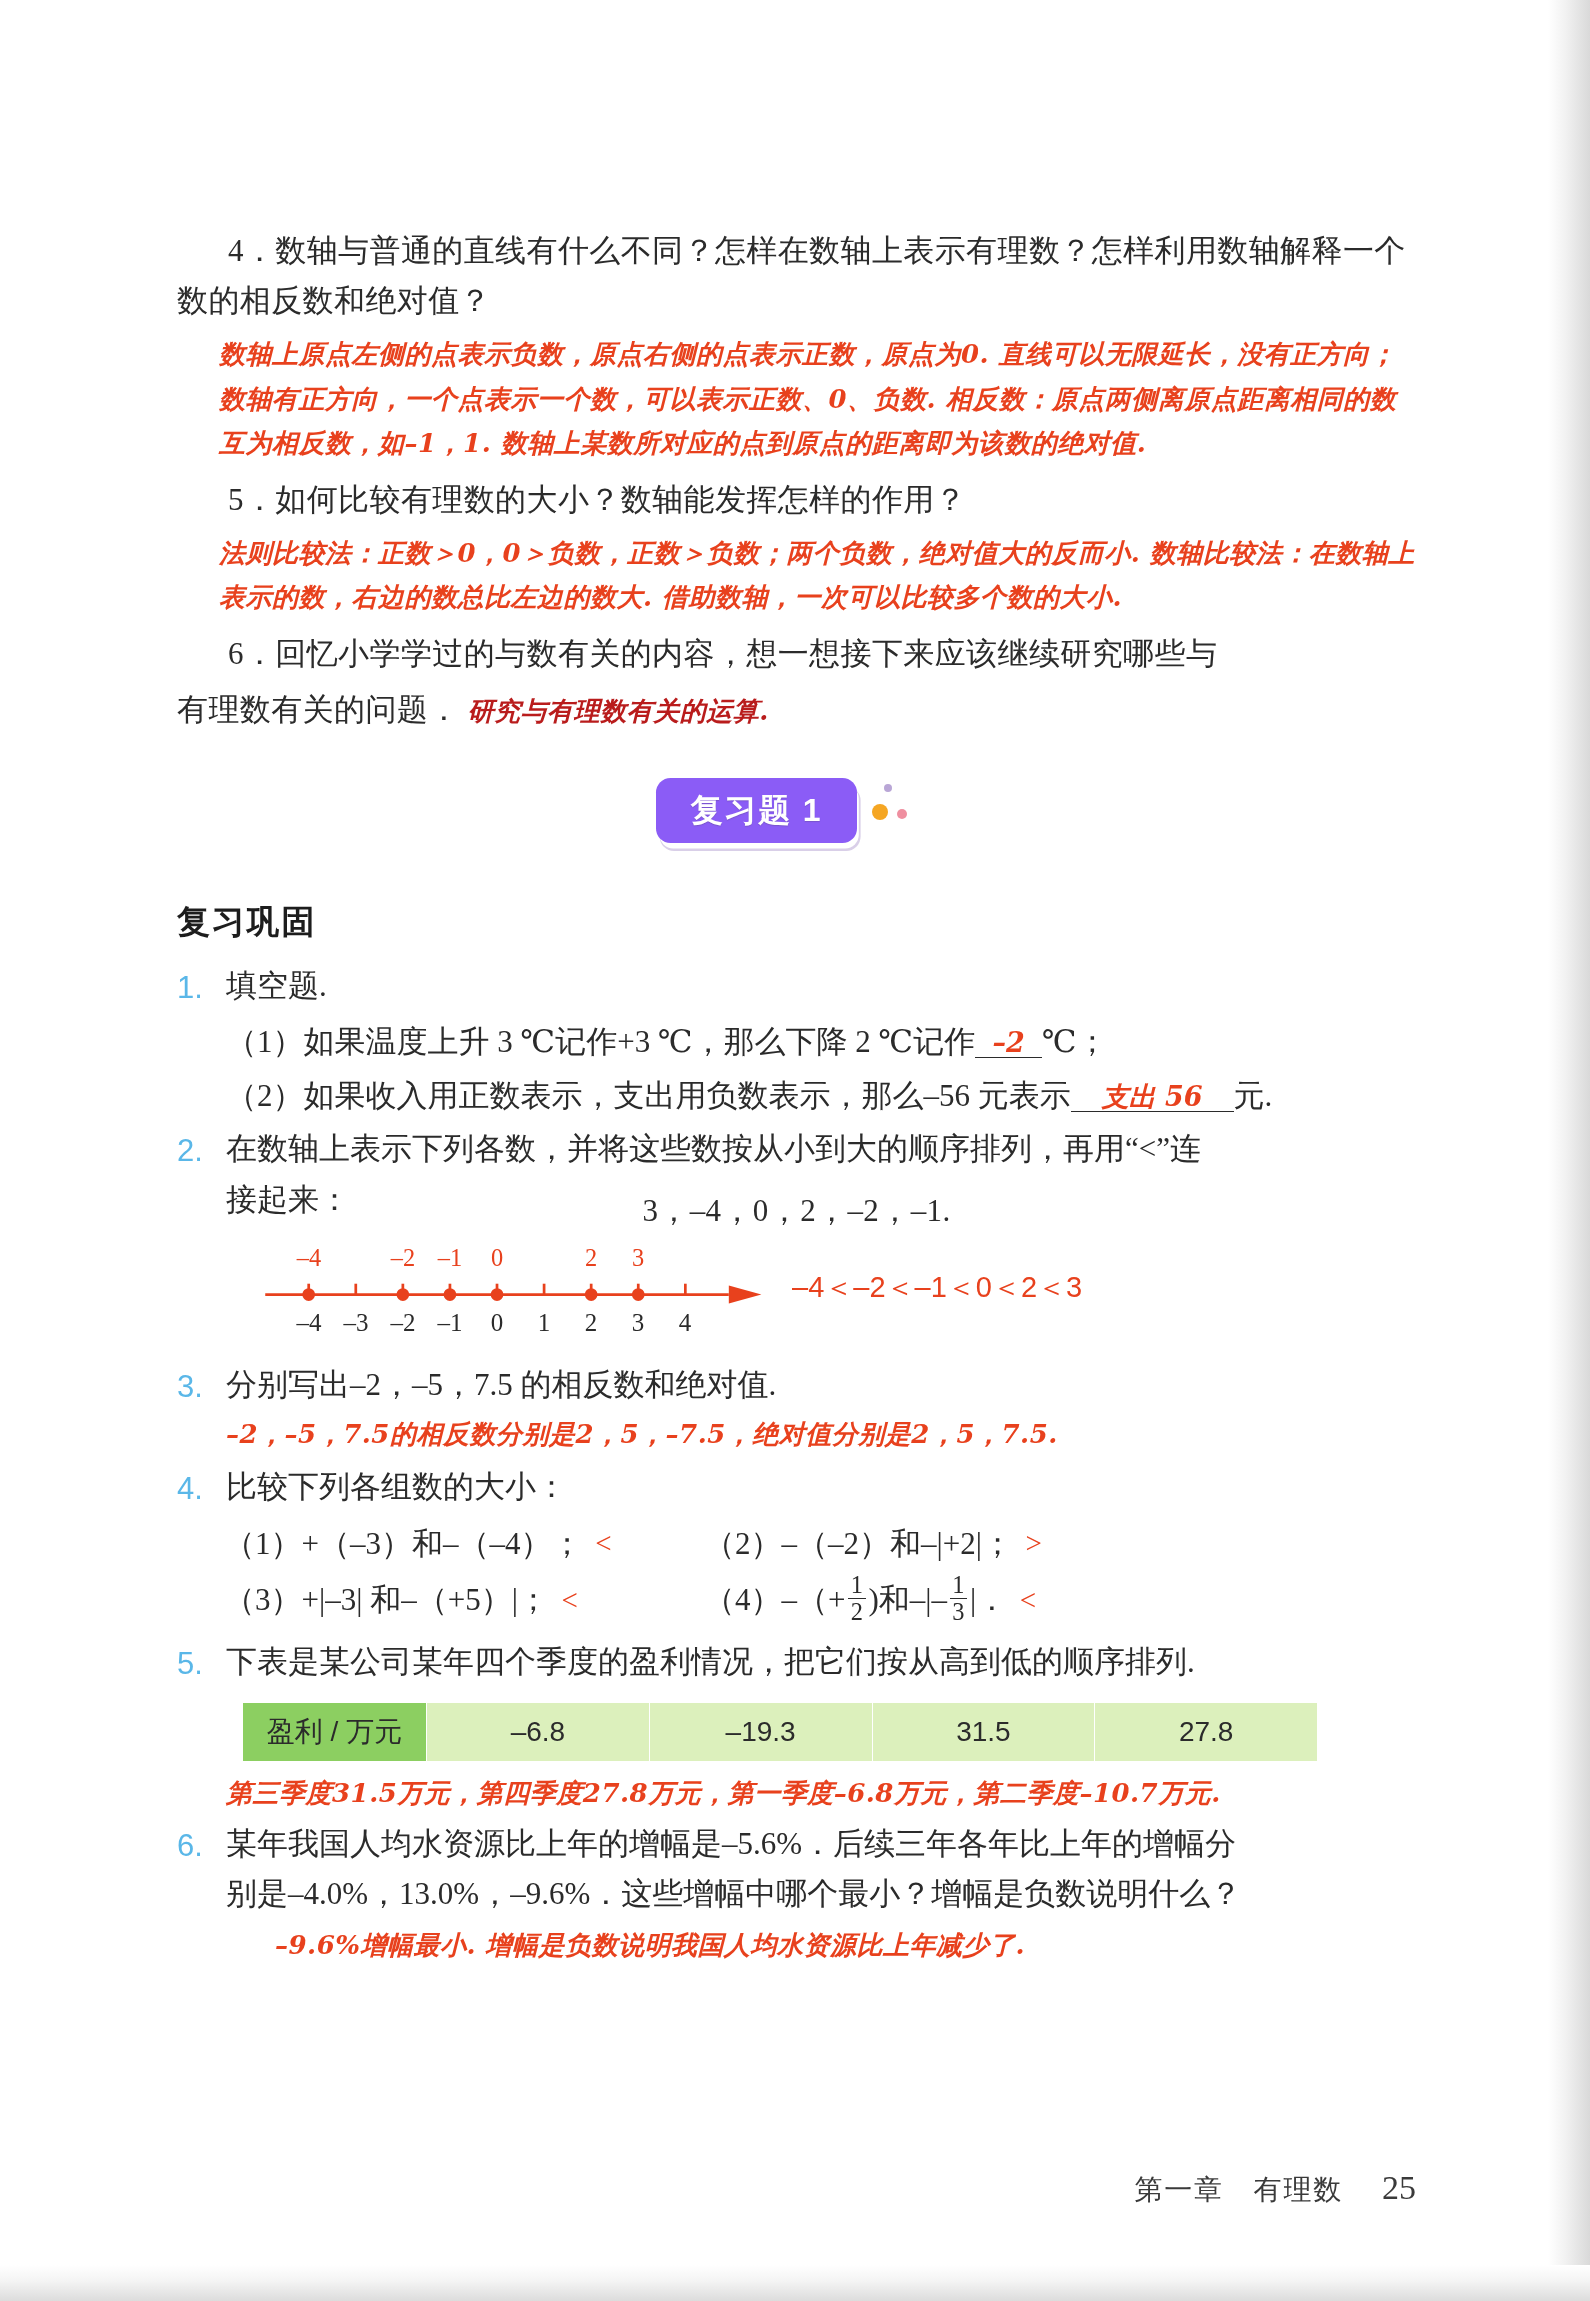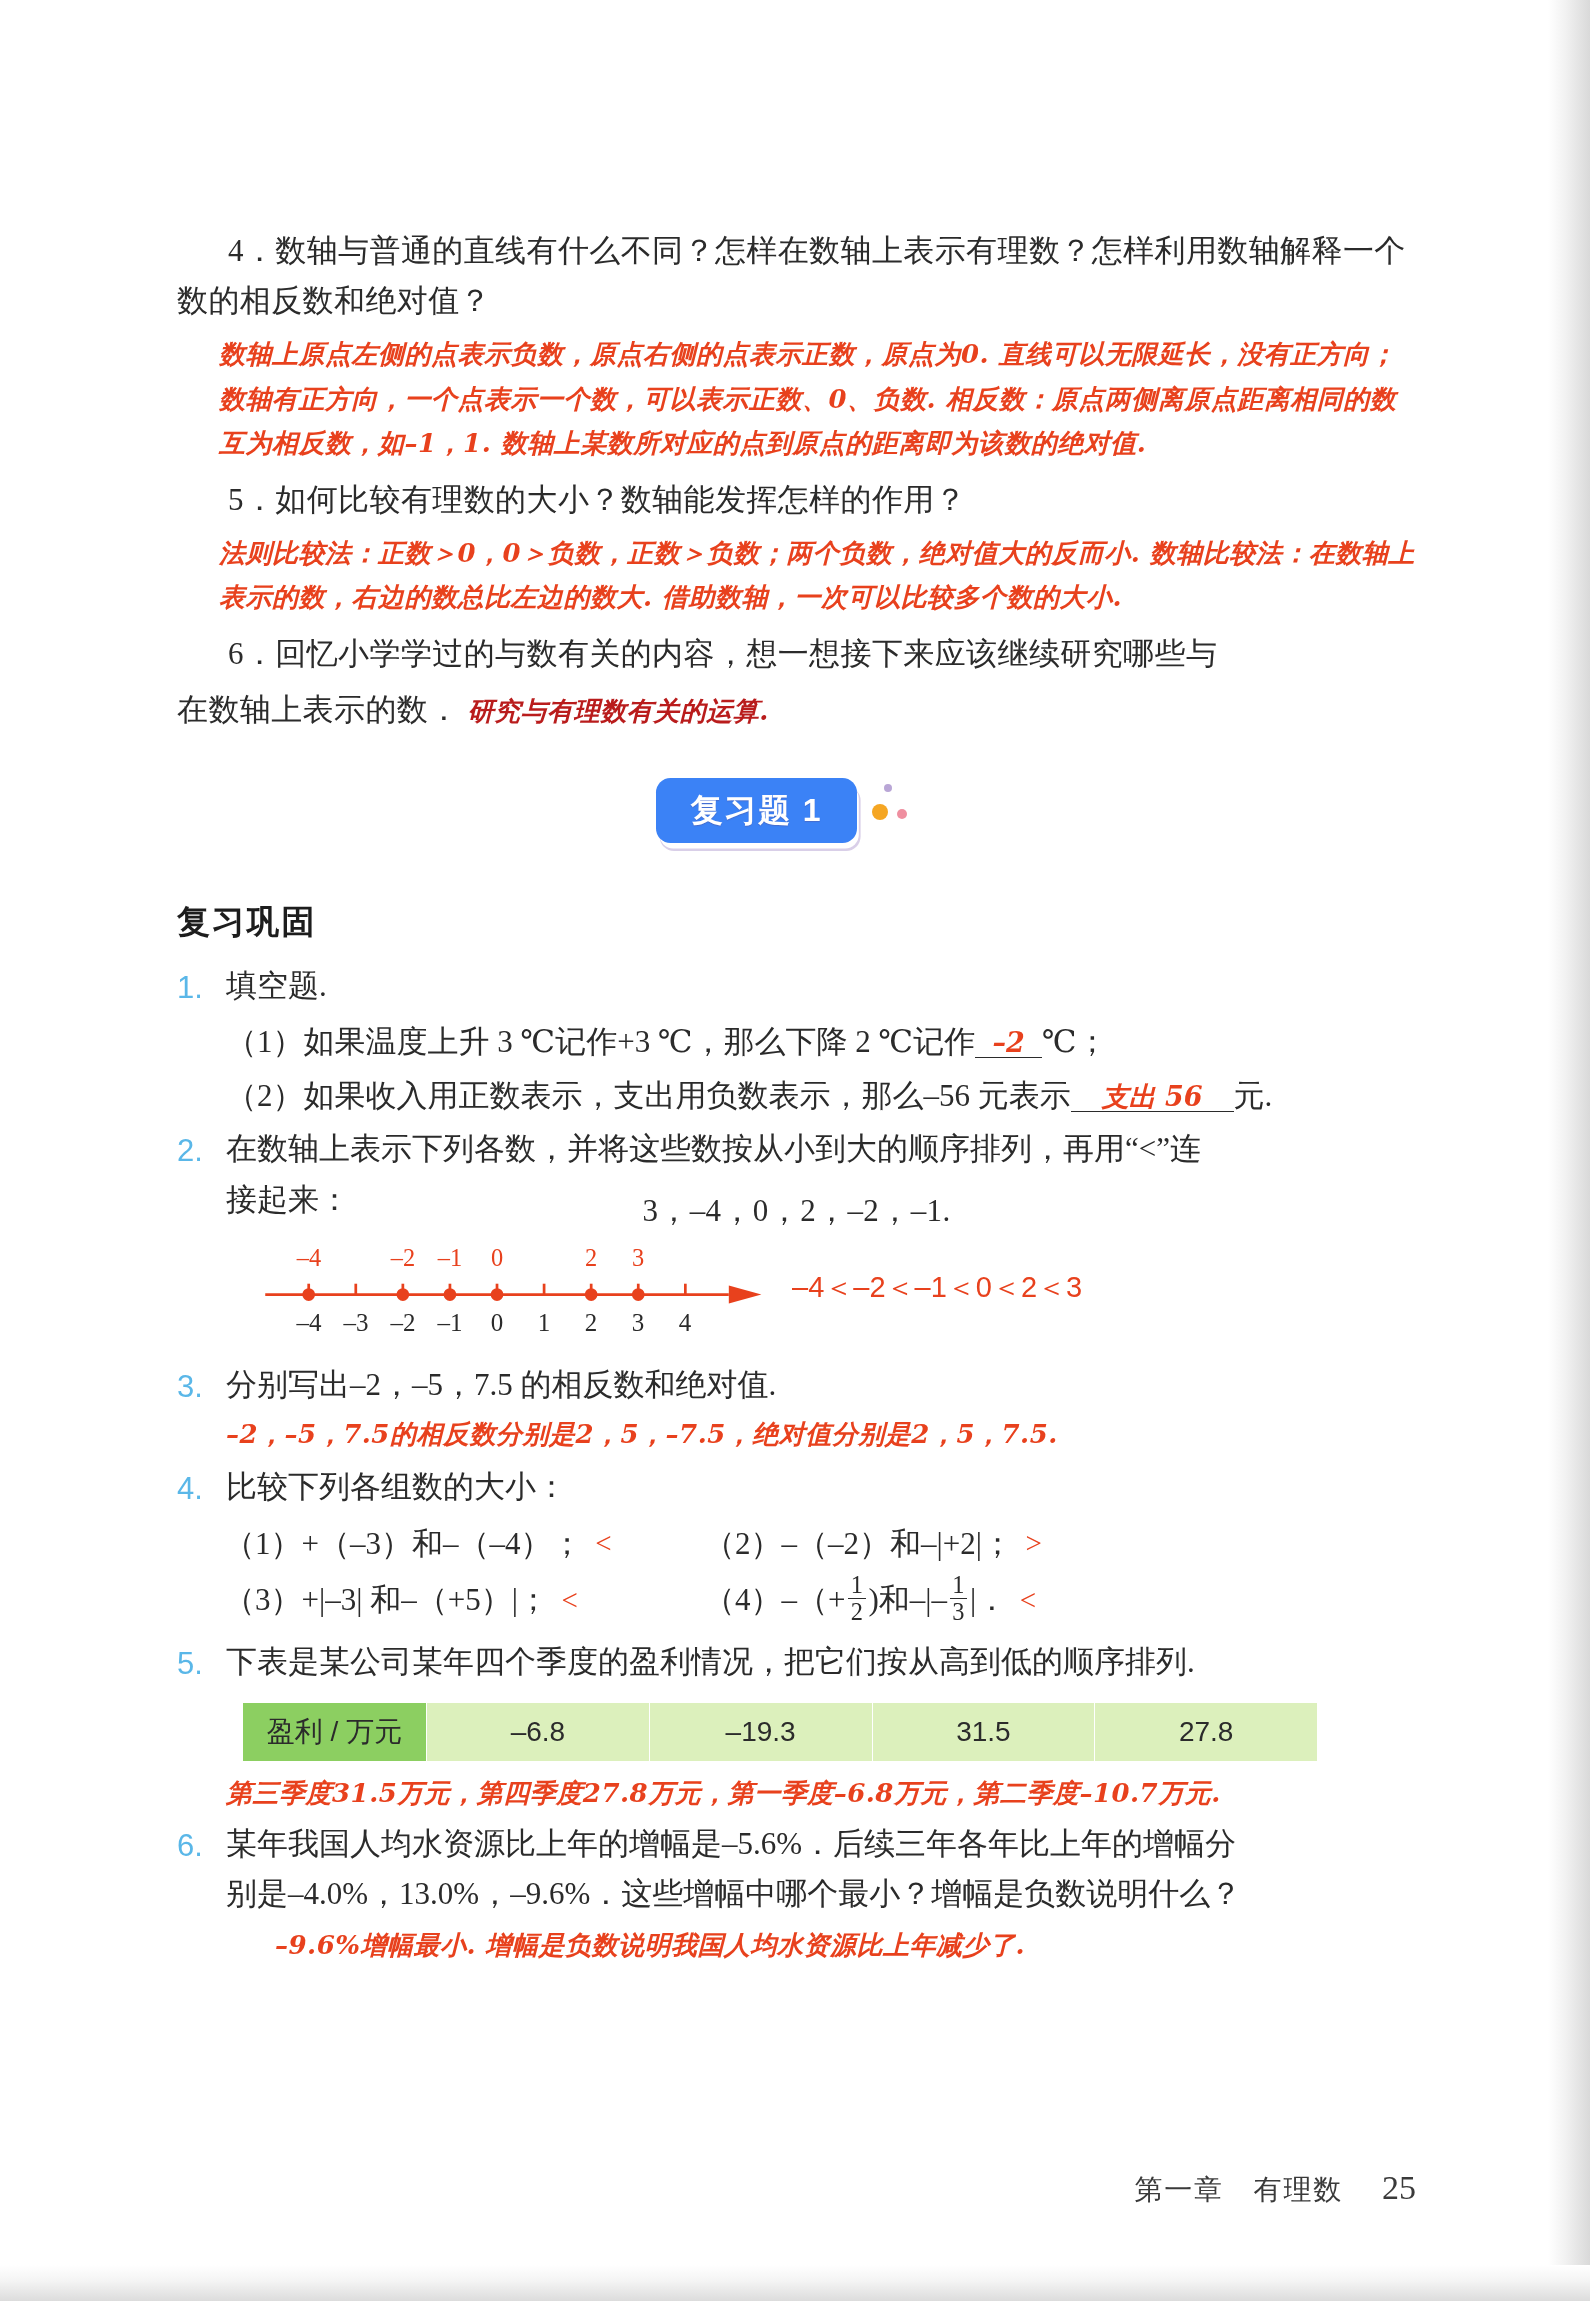--- a/index.html
+++ b/index.html
@@ -82,21 +82,21 @@
     position: relative;
     height: 100px;
     margin: 38px 0 16.3px 0;
   }
   .banner {
     position: absolute;
     left: 479px;
     top: 5.4px;
     width: 201px;
     height: 65px;
-    background: #3b82f6;
+    background: #8b5cf6;
     border-radius: 14.5px;
     box-shadow: 2.7px 6.3px 0 -0.9px #ffffff, 3.6px 8.1px 0 0 #d9cfe8;
     display: flex;
     align-items: center;
     justify-content: center;
   }
   .banner-text {
     color: #ffffff;
     font-family: "Liberation Sans", sans-serif;
     font-size: 32px;
@@ -292,21 +292,21 @@
 
     <div class="bodytext q-black">
       <span>5．</span><span>如何比较有理数的大小？数轴能发挥怎样的作用？</span>
     </div>
     <div class="hand hand-block">法则比较法：正数＞0，0＞负数，正数＞负数；两个负数，绝对值大的反而小. 数轴比较法：在数轴上表示的数，右边的数总比左边的数大. 借助数轴，一次可以比较多个数的大小.</div>
 
     <div class="bodytext q-black">
       <span>6．</span><span>回忆小学学过的与数有关的内容，想一想接下来应该继续研究哪些与</span>
     </div>
     <div class="bodytext q-black noindent">
-      <span>在数轴上表示的数．</span>
+      <span>有理数有关的问题．</span>
       <span class="hand-inline">研究与有理数有关的运算.</span>
     </div>
 
     <div class="banner-wrap">
       <div class="banner">
         <span class="banner-text">复习题 1</span>
       </div>
       <span class="dot dot-a"></span>
       <span class="dot dot-b"></span>
       <span class="dot dot-c"></span>

